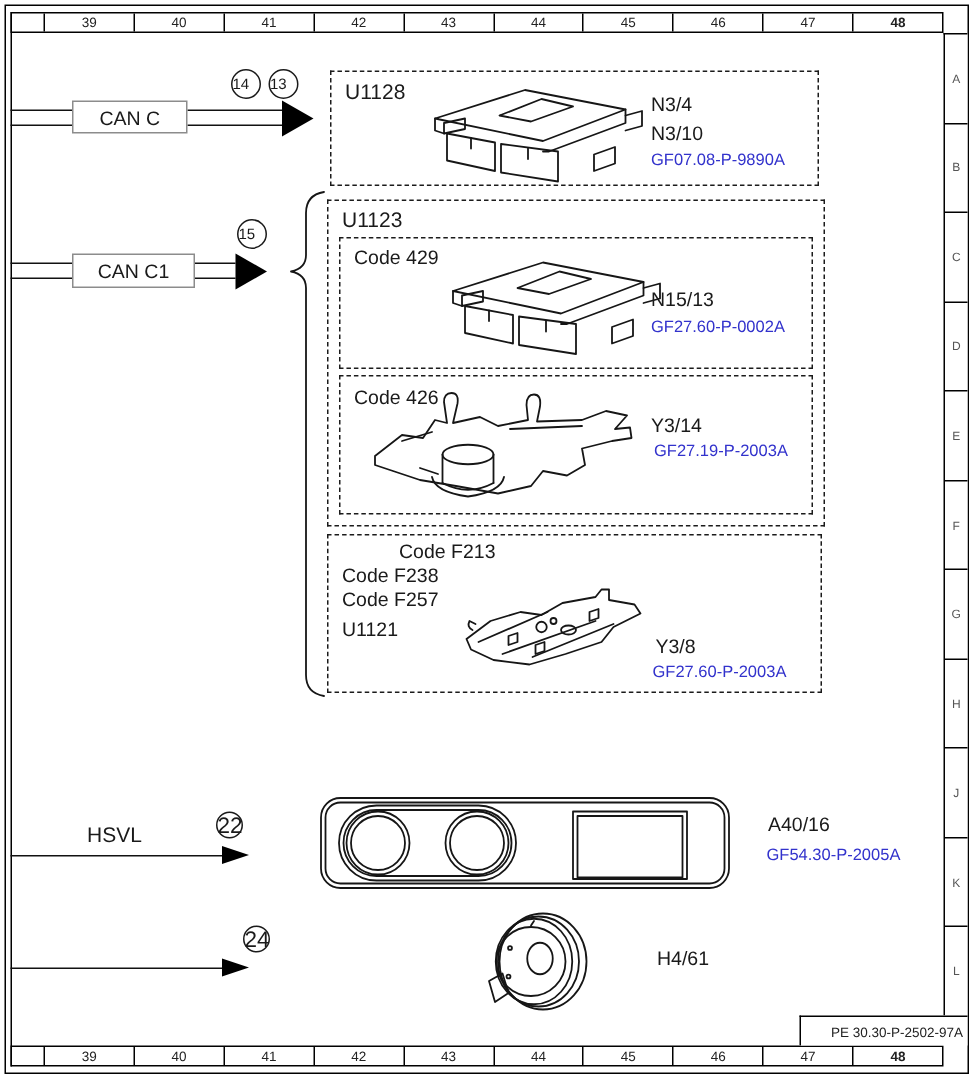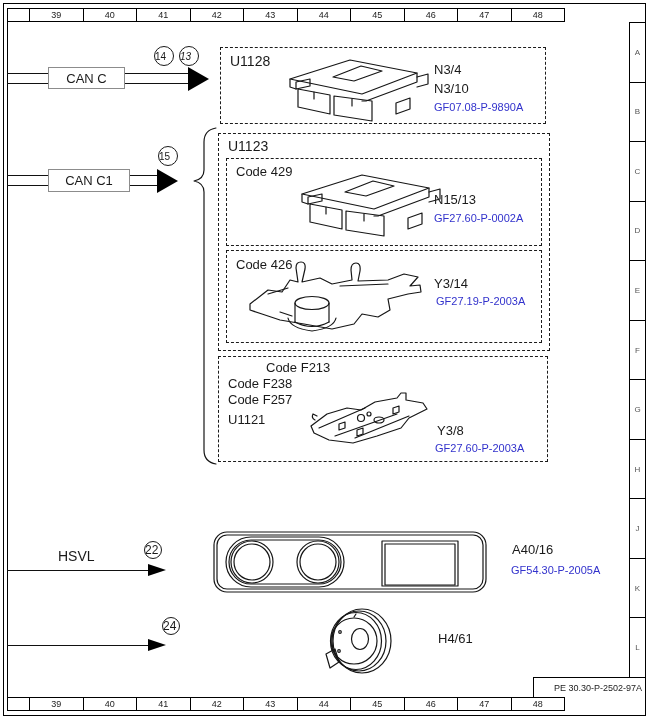--- a/index.html
+++ b/index.html
@@ -4,38 +4,38 @@
 <style>
   html,body{margin:0;padding:0;background:#e8e8e8;}
   .page{
     position:relative;width:650px;height:720px;background:#fff;
     font-family:"Liberation Sans",sans-serif;color:#1a1a1a;overflow:hidden;
     --link-blue:#3232cc;
   }
   .abs{position:absolute;}
   .outer-border{position:absolute;left:3px;top:3px;width:641px;height:711px;border:1.5px solid #000;}
   
-  .ruler{position:absolute;left:7px;width:558px;height:14px;border:1px solid #000;display:flex;box-sizing:border-box;background:#fff;}
+  .ruler{position:absolute;left:7px;width:622px;height:14px;border:1px solid #000;display:flex;box-sizing:border-box;background:#fff;}
   .ruler .stub{width:21px;border-right:1px solid #000;}
   .ruler .cell{flex:1;border-right:1px solid #000;font-size:9px;line-height:12px;text-align:center;color:#222;}
-  .ruler .cell:last-child{border-right:none;}
+  .ruler .cell:last-child{border-right:none;font-weight:bold;}
   .letters{position:absolute;left:629px;top:22px;width:16px;height:655px;border-left:1px solid #000;border-top:1px solid #000;display:flex;flex-direction:column;box-sizing:border-box;background:#fff;}
   .letters .lcell{flex:1;border-bottom:1px solid #000;font-size:8px;color:#555;display:flex;align-items:center;justify-content:center;}
   .letters .lcell:last-child{border-bottom:none;}
   .docbox{position:absolute;left:533px;top:677px;width:112px;height:20px;border-top:1px solid #000;border-left:1px solid #000;box-sizing:border-box;
     font-size:9px;color:#222;display:flex;align-items:center;justify-content:flex-end;padding-right:3px;background:#fff;}
   
   .wire{position:absolute;height:1.3px;background:#111;}
   .busbox{position:absolute;background:#fff;border:1px solid #8c8c8c;display:flex;align-items:center;justify-content:center;font-size:13px;box-sizing:border-box;}
   .arrow-lg{position:absolute;width:0;height:0;border-top:12px solid transparent;border-bottom:12px solid transparent;border-left:21px solid #000;}
   .arrow-sm{position:absolute;width:0;height:0;border-top:6.5px solid transparent;border-bottom:6.5px solid transparent;border-left:18px solid #000;}
   .callout{position:absolute;box-sizing:border-box;border:1.2px solid #1a1a1a;border-radius:50%;background:#fff;
     display:flex;align-items:center;justify-content:flex-start;}
   .callout.big{width:20px;height:20px;font-size:10px;}
-  .callout.small{width:18px;height:18px;font-size:12px;}
+  .callout.small{width:18px;height:18px;font-size:15px;}
   .dashbox{position:absolute;border:1.3px dashed #1b1b1b;box-sizing:border-box;}
   .lbl{position:absolute;font-size:13px;white-space:nowrap;}
   .lbl14{position:absolute;font-size:14px;white-space:nowrap;}
   .link{position:absolute;font-size:11px;white-space:nowrap;color:var(--link-blue);cursor:pointer;text-align:center;}
   svg{position:absolute;overflow:visible;}
   .line-art{fill:none;stroke:#161616;stroke-width:1.2;stroke-linejoin:round;stroke-linecap:round;}
 </style>
 </head>
 <body>
 
@@ -105,21 +105,21 @@
 
   <div class="wire" style="left:7px;top:73px;width:181px;"></div>
   <div class="wire" style="left:7px;top:83px;width:181px;"></div>
   <div class="busbox" style="left:48px;top:67px;width:77px;height:22px;">
     <span>CAN C</span>
   </div>
   <div class="arrow-lg" style="left:188px;top:67px;"></div>
   <div class="callout big" style="left:154px;top:46px;">
     <span>14</span>
   </div>
-  <div class="callout big" style="left:179px;top:46px;font-style:italic;">
+  <div class="callout big" style="left:179px;top:46px;">
     <span>13</span>
   </div>
 
   <div class="dashbox" style="left:220px;top:47px;width:326px;height:77px;"></div>
   <div class="lbl14" style="left:230px;top:53px;">U1128</div>
   <svg style="left:276px;top:51px;" width="160" height="74" viewBox="0 0 160 74">
     <use href="#ecu-sym"></use>
   </svg>
   <div class="lbl" style="left:434px;top:62px;">N3/4</div>
   <div class="lbl" style="left:434px;top:81px;">N3/10</div>

